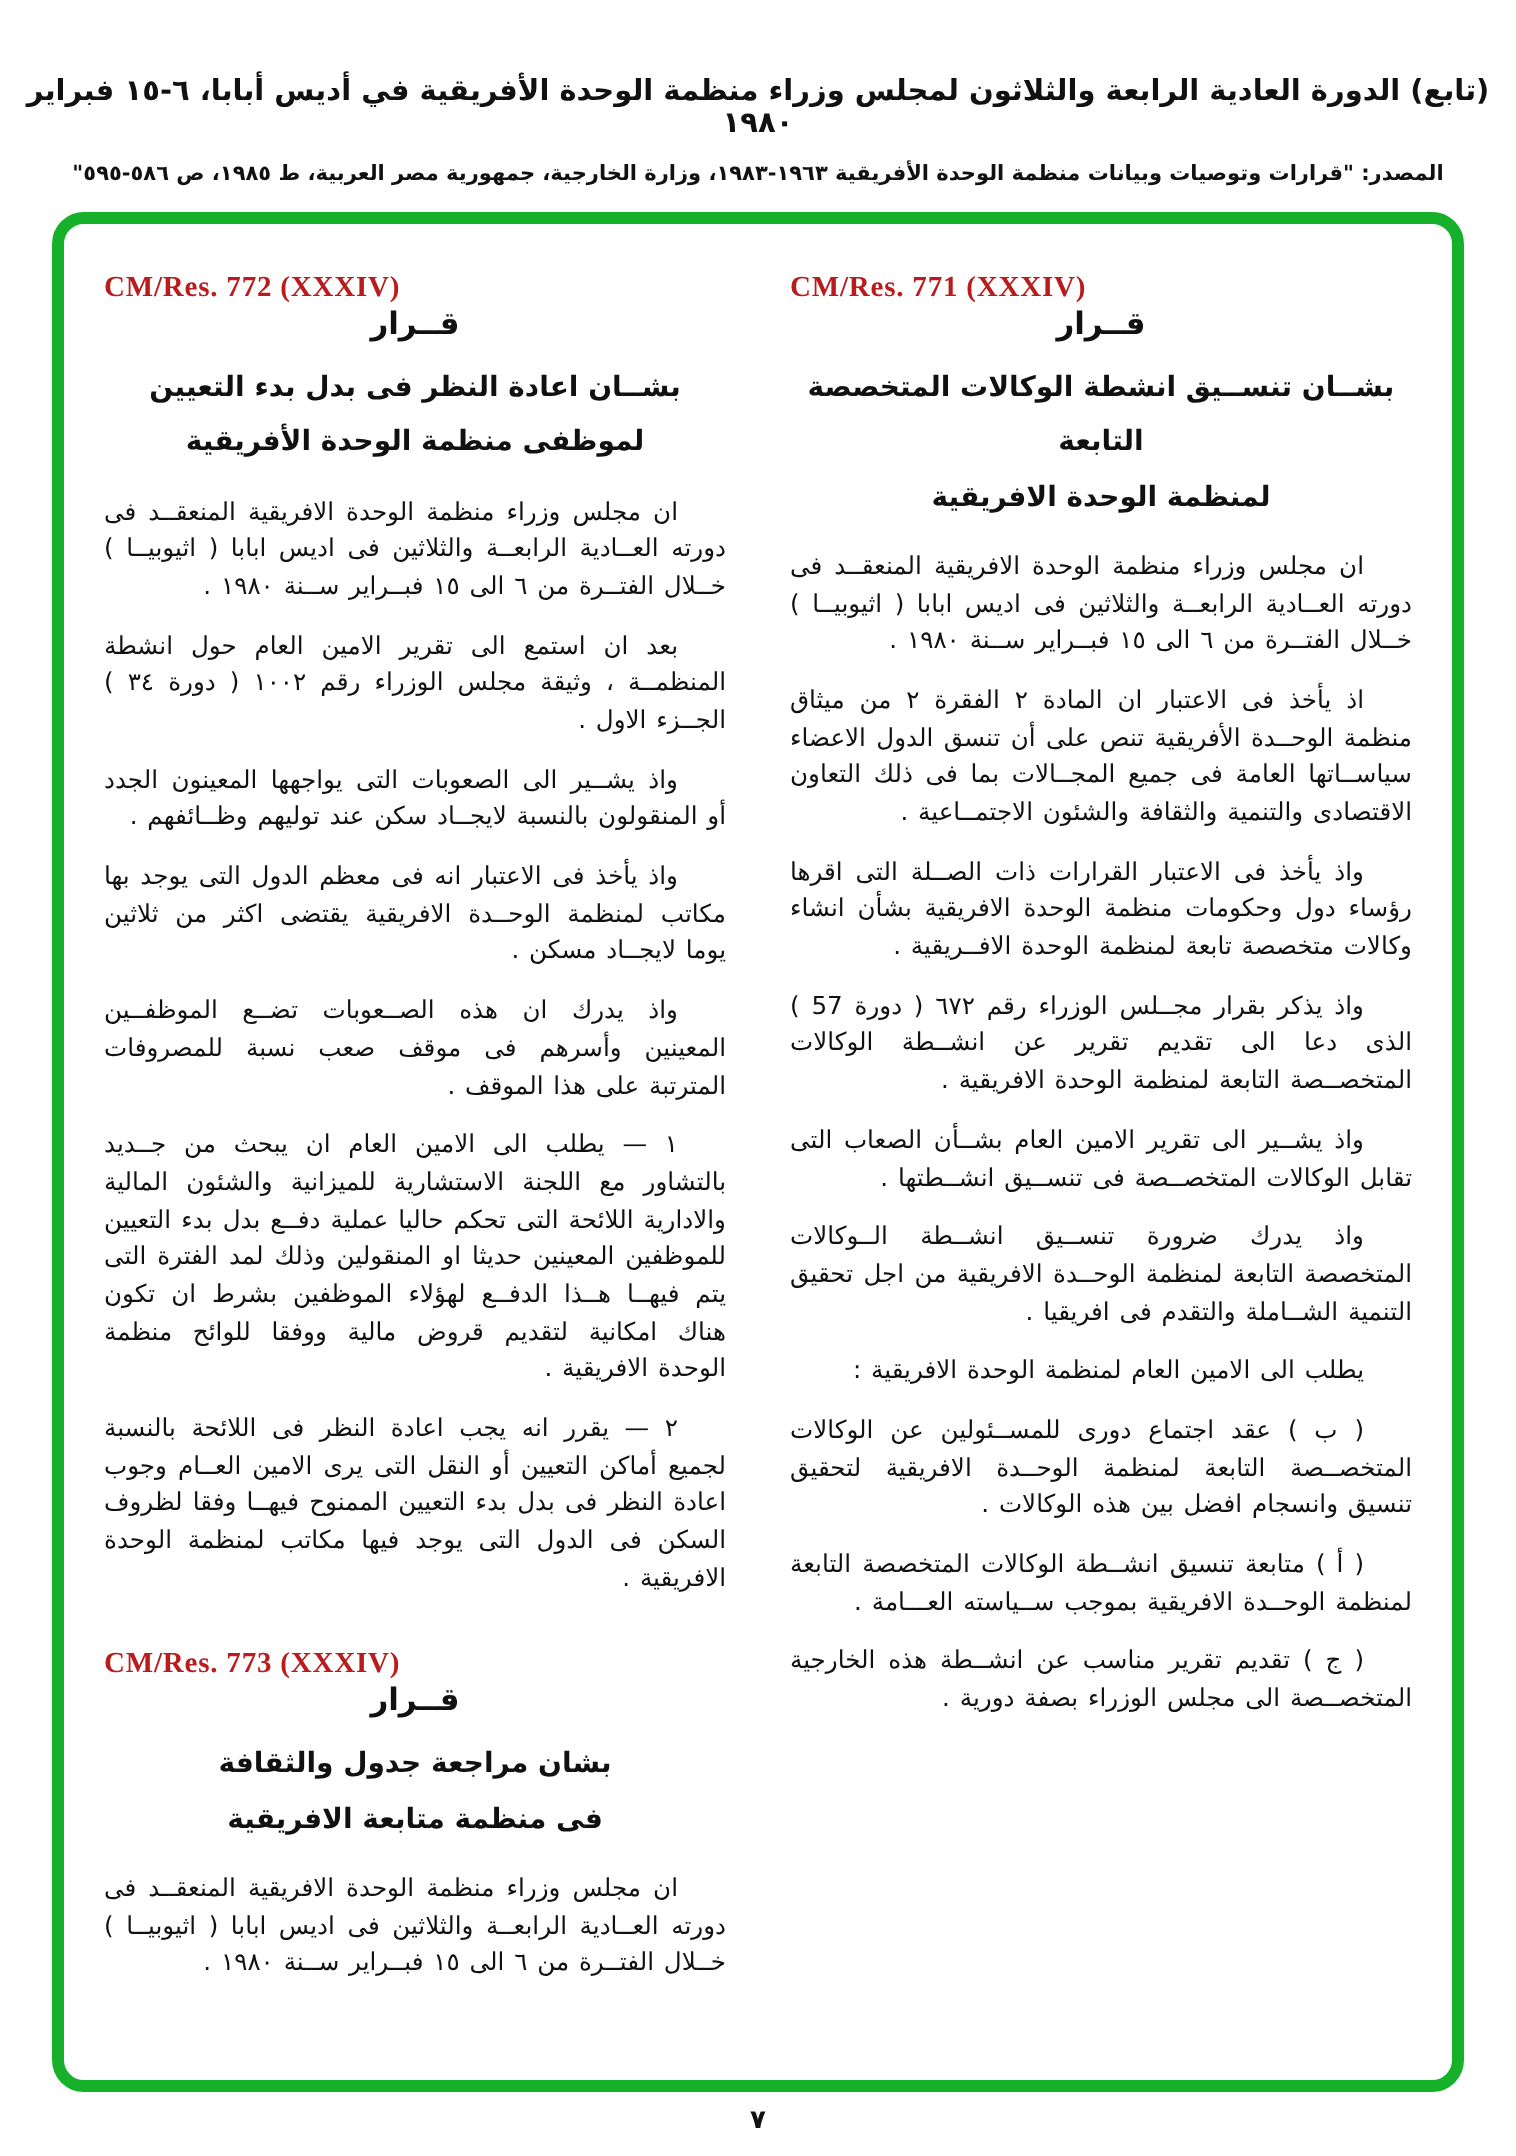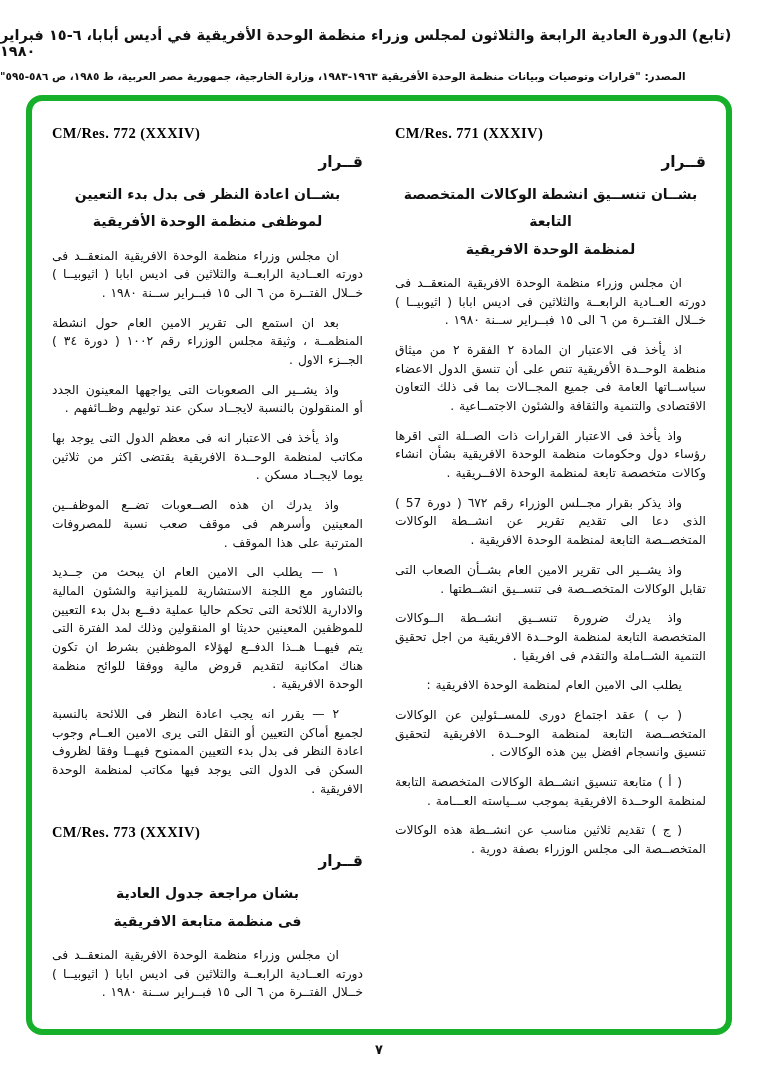--- a/index.html
+++ b/index.html
@@ -3,46 +3,46 @@
 <meta charset="utf-8">
 <style>
   * { margin:0; padding:0; box-sizing:border-box; }
   html,body { width:758px; background:#ffffff; }
   body {
     height:1078px;
     font-family:"DejaVu Sans", sans-serif;
     color:#111111;
     overflow:hidden;
   }
-  .header { text-align:left; padding-top:27px; direction:rtl; }
+  .header { text-align:center; padding-top:38px; direction:rtl; }
   .header-session { font-size:14.5px; font-weight:bold; letter-spacing:0; }
   .header-source  { font-size:10.5px; font-weight:bold; margin-top:11px; }
 
   .doc-frame {
     width:706px; height:940px;
     margin:13px auto 0 auto;
     border:6px solid #17b02b;
     border-radius:16px;
     padding:18px 20px 10px 20px;
     overflow:hidden;
   }
   .columns { display:flex; direction:rtl; gap:32px; height:100%; }
   .col { flex:1; min-width:0; }
 
   .res-id {
     font-family:"Liberation Serif", serif;
     direction:ltr; text-align:left;
     font-size:14.5px; font-weight:600;
     letter-spacing:0.4px;
-    color:#000000;
+    color:#b91c1c;
     margin-top:6px;
   }
   .qarar {
-    text-align:right; font-weight:bold;
-    font-size:15.5px; margin:11px 0 10px 0;
+    text-align:center; font-weight:bold;
+    font-size:15.5px; margin:0 0 10px 0;
     direction:rtl;
   }
   .sec-title {
     text-align:center; font-weight:bold;
     font-size:14px; line-height:1.95; direction:rtl;
   }
   .body-text { margin-top:10px; }
   .body-text p {
     direction:rtl;
     font-size:12.3px;
@@ -79,21 +79,21 @@
       <div class="body-text">
         <p>ان مجلس وزراء منظمة الوحدة الافريقية المنعقــد فى دورته العــادية الرابعــة والثلاثين فى اديس ابابا ( اثيوبيــا ) خــلال الفتــرة من ٦ الى ١٥ فبــراير ســنة ١٩٨٠ .</p>
         <p>اذ يأخذ فى الاعتبار ان المادة ٢ الفقرة ٢ من ميثاق منظمة الوحــدة الأفريقية تنص على أن تنسق الدول الاعضاء سياســاتها العامة فى جميع المجــالات بما فى ذلك التعاون الاقتصادى والتنمية والثقافة والشئون الاجتمــاعية .</p>
         <p>واذ يأخذ فى الاعتبار القرارات ذات الصــلة التى اقرها رؤساء دول وحكومات منظمة الوحدة الافريقية بشأن انشاء وكالات متخصصة تابعة لمنظمة الوحدة الافــريقية .</p>
         <p>واذ يذكر بقرار مجــلس الوزراء رقم ٦٧٢ ( دورة 57 ) الذى دعا الى تقديم تقرير عن انشــطة الوكالات المتخصــصة التابعة لمنظمة الوحدة الافريقية .</p>
         <p>واذ يشــير الى تقرير الامين العام بشــأن الصعاب التى تقابل الوكالات المتخصــصة فى تنســيق انشــطتها .</p>
         <p>واذ يدرك ضرورة تنســيق انشــطة الــوكالات المتخصصة التابعة لمنظمة الوحــدة الافريقية من اجل تحقيق التنمية الشــاملة والتقدم فى افريقيا .</p>
         <p>يطلب الى الامين العام لمنظمة الوحدة الافريقية :</p>
         <p>( ب ) عقد اجتماع دورى للمســئولين عن الوكالات المتخصــصة التابعة لمنظمة الوحــدة الافريقية لتحقيق تنسيق وانسجام افضل بين هذه الوكالات .</p>
         <p>( أ ) متابعة تنسيق انشــطة الوكالات المتخصصة التابعة لمنظمة الوحــدة الافريقية بموجب ســياسته العـــامة .</p>
-        <p>( ج ) تقديم ثلاثين مناسب عن انشــطة هذه الوكالات المتخصــصة الى مجلس الوزراء بصفة دورية .</p>
+        <p>( ج ) تقديم تقرير مناسب عن انشــطة هذه الخارجية المتخصــصة الى مجلس الوزراء بصفة دورية .</p>
       </div>
     </div>
 
     <div class="col">
       <div>
         <div class="res-id">CM/Res. 772 (XXXIV)</div>
         <div class="qarar">قــرار</div>
         <div class="sec-title">بشــان اعادة النظر فى بدل بدء التعيين</div>
         <div class="sec-title">لموظفى منظمة الوحدة الأفريقية</div>
         <div class="body-text">
@@ -103,21 +103,21 @@
           <p>واذ يأخذ فى الاعتبار انه فى معظم الدول التى يوجد بها مكاتب لمنظمة الوحــدة الافريقية يقتضى اكثر من ثلاثين يوما لايجــاد مسكن .</p>
           <p>واذ يدرك ان هذه الصــعوبات تضــع الموظفــين المعينين وأسرهم فى موقف صعب نسبة للمصروفات المترتبة على هذا الموقف .</p>
           <p>١ — يطلب الى الامين العام ان يبحث من جــديد بالتشاور مع اللجنة الاستشارية للميزانية والشئون المالية والادارية اللائحة التى تحكم حاليا عملية دفــع بدل بدء التعيين للموظفين المعينين حديثا او المنقولين وذلك لمد الفترة التى يتم فيهــا هــذا الدفــع لهؤلاء الموظفين بشرط ان تكون هناك امكانية لتقديم قروض مالية ووفقا للوائح منظمة الوحدة الافريقية .</p>
           <p>٢ — يقرر انه يجب اعادة النظر فى اللائحة بالنسبة لجميع أماكن التعيين أو النقل التى يرى الامين العــام وجوب اعادة النظر فى بدل بدء التعيين الممنوح فيهــا وفقا لظروف السكن فى الدول التى يوجد فيها مكاتب لمنظمة الوحدة الافريقية .</p>
         </div>
       </div>
 
       <div class="section-773">
         <div class="res-id">CM/Res. 773 (XXXIV)</div>
         <div class="qarar">قــرار</div>
-        <div class="sec-title">بشان مراجعة جدول العادية</div>
+        <div class="sec-title">بشان مراجعة جدول والثقافة</div>
         <div class="sec-title">فى منظمة متابعة الافريقية</div>
         <div class="body-text">
           <p>ان مجلس وزراء منظمة الوحدة الافريقية المنعقــد فى دورته العــادية الرابعــة والثلاثين فى اديس ابابا ( اثيوبيــا ) خــلال الفتــرة من ٦ الى ١٥ فبــراير ســنة ١٩٨٠ .</p>
         </div>
       </div>
     </div>
 
   </div>
 </div>
 

